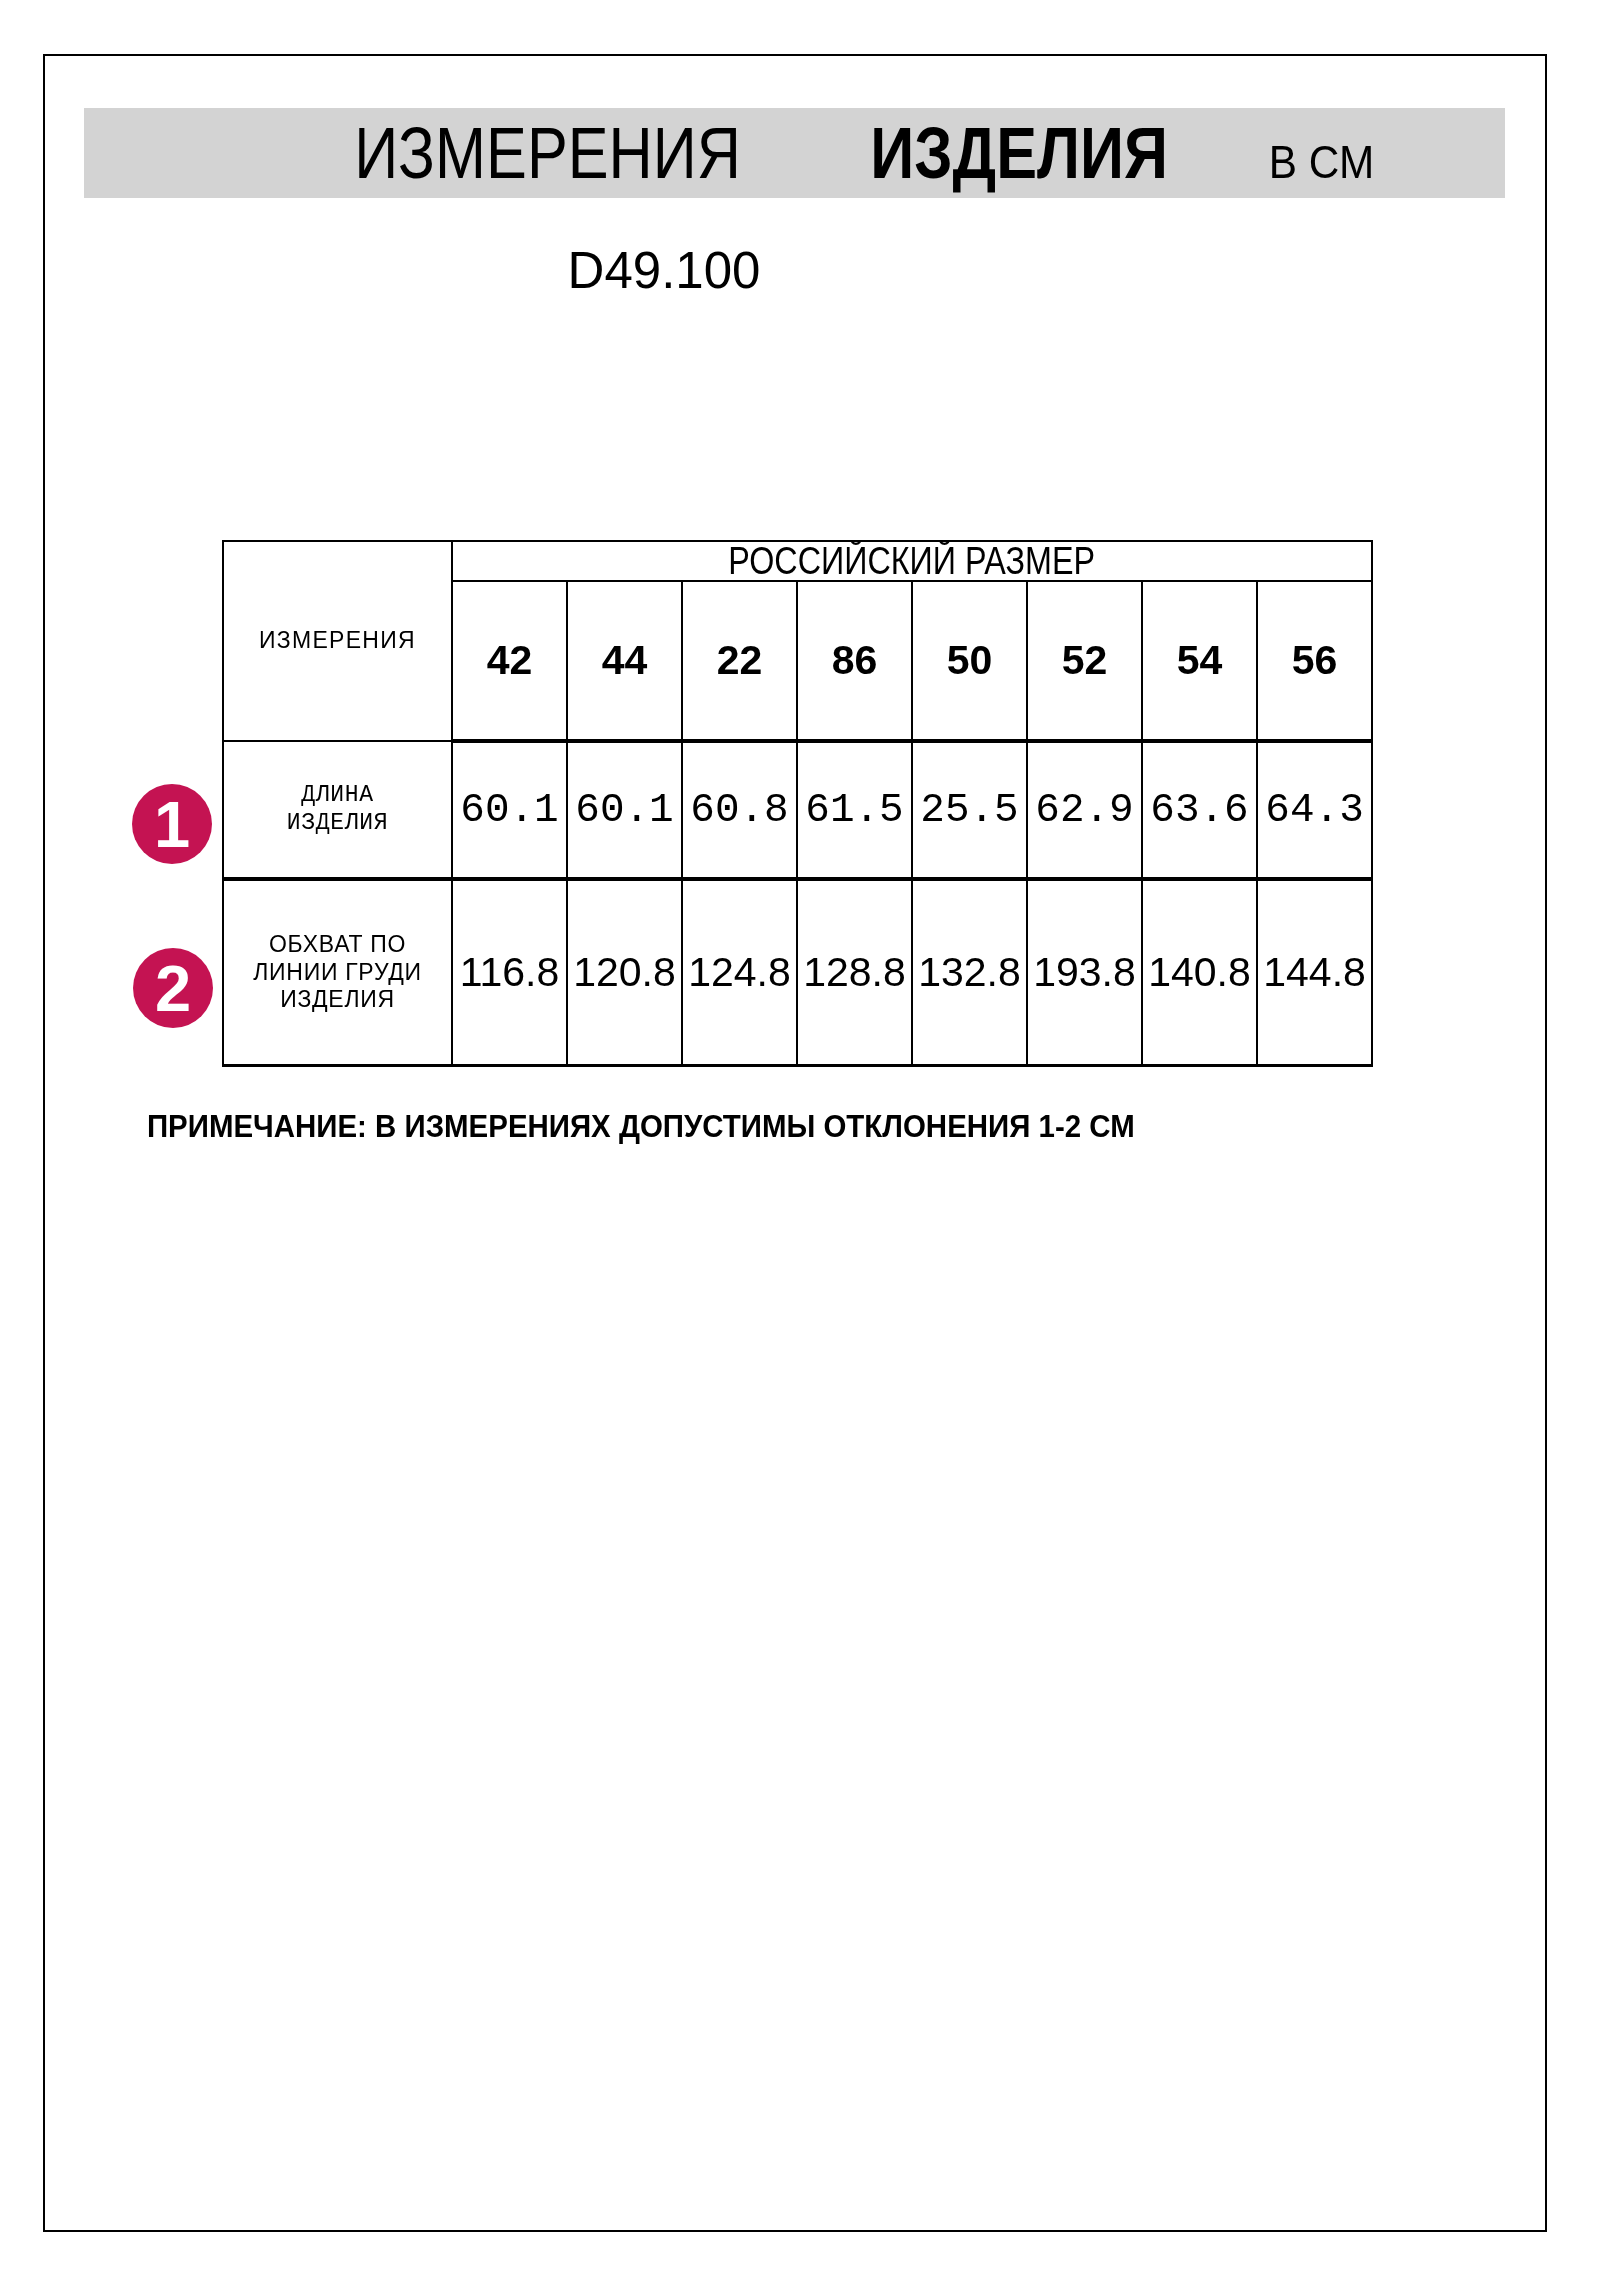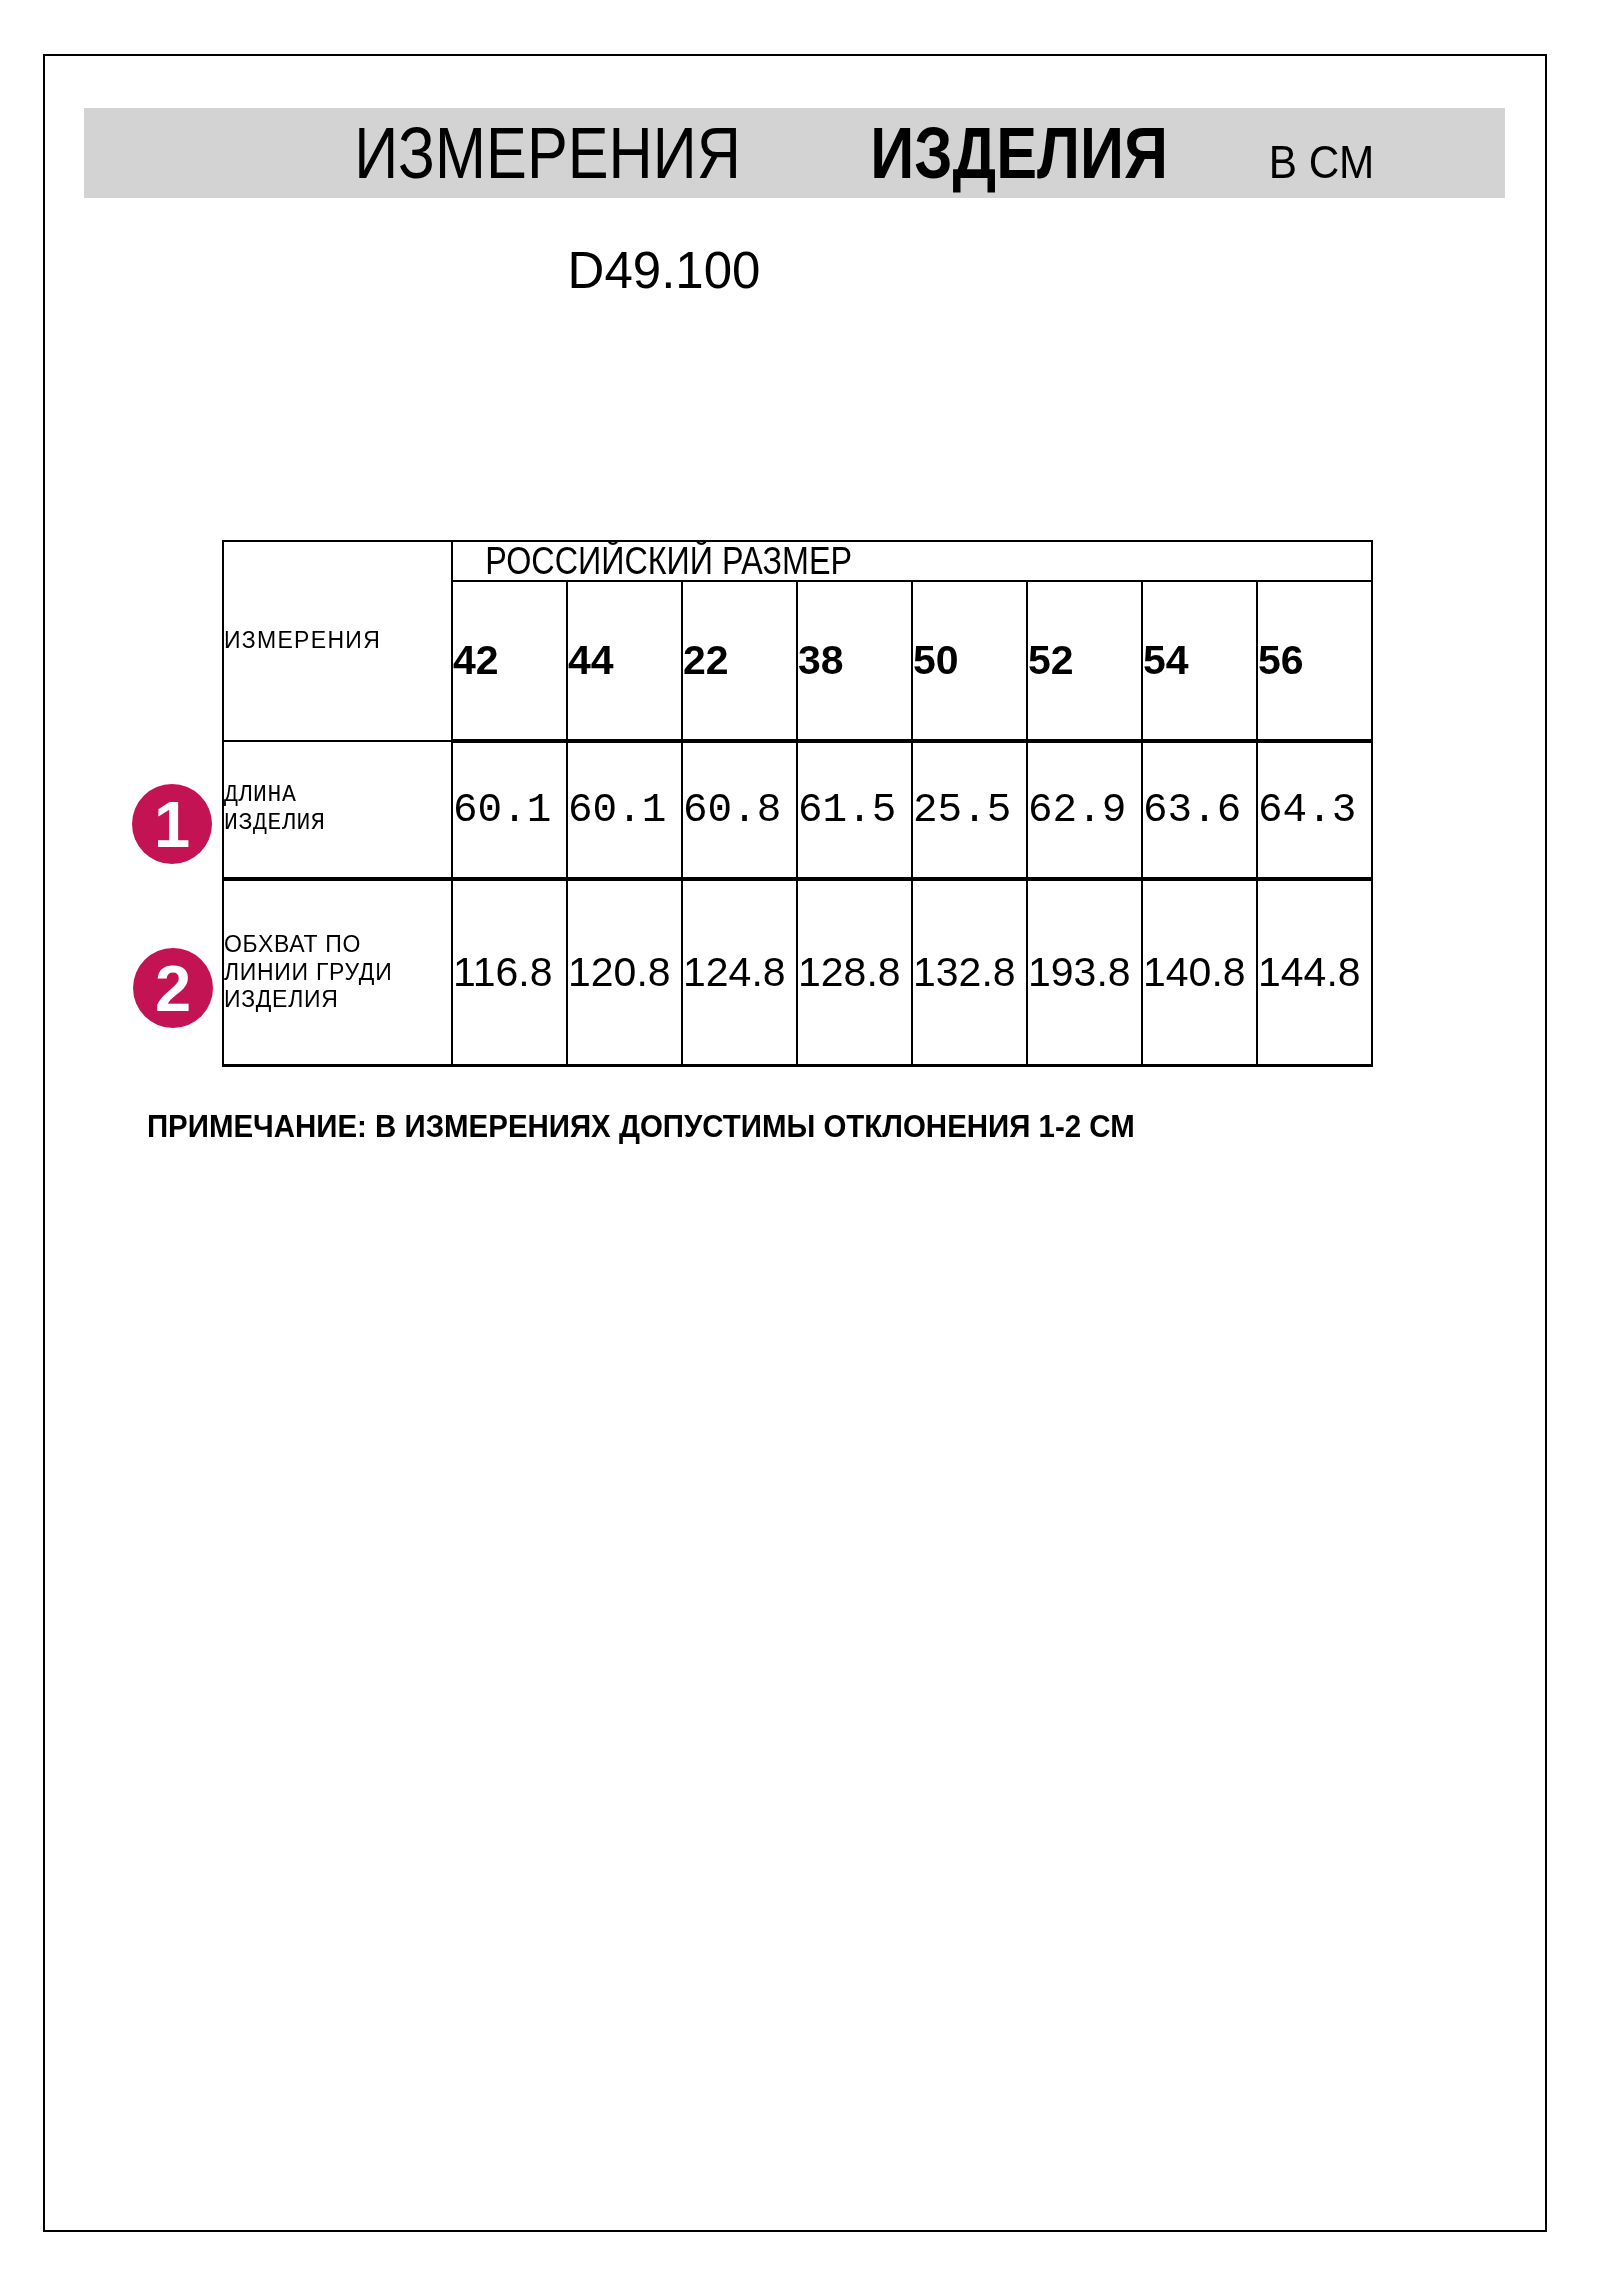--- a/index.html
+++ b/index.html
@@ -56,21 +56,21 @@
   .size-table {
     position: absolute;
     left: 222px; top: 540px;
     width: 1146px;
     border-collapse: collapse;
     table-layout: fixed;
     border: 2.6px solid #000;
   }
   .size-table td {
     border: 2px solid #000;
-    text-align: left;
+    text-align: center;
     vertical-align: middle;
     padding: 0;
     overflow: hidden;
   }
   .c-first { width: 229px; }
   .c-size  { width: 115px; }
   .tr-group  { height: 33px; }
   .tr-sizes  { height: 160px; }
   .tr-row1   { height: 138px; font-family: Liberation Mono, monospace; }
   .tr-row2   { height: 186px; }
@@ -138,21 +138,21 @@
     </colgroup>
     <tbody>
       <tr class="tr-group">
         <td class="corner" rowspan="2">ИЗМЕРЕНИЯ</td>
         <td class="group" colspan="8"><span class="cond85">РОССИЙСКИЙ РАЗМЕР</span></td>
       </tr>
       <tr class="tr-sizes">
         <td>42</td>
         <td>44</td>
         <td>22</td>
-        <td>38</td>
+        <td>86</td>
         <td>50</td>
         <td>52</td>
         <td>54</td>
         <td>56</td>
       </tr>
       <tr class="tr-row1">
         <td class="rowlabel">ДЛИНА
 ИЗДЕЛИЯ</td>
         <td class="val">60.1</td>
         <td class="val">60.1</td>

